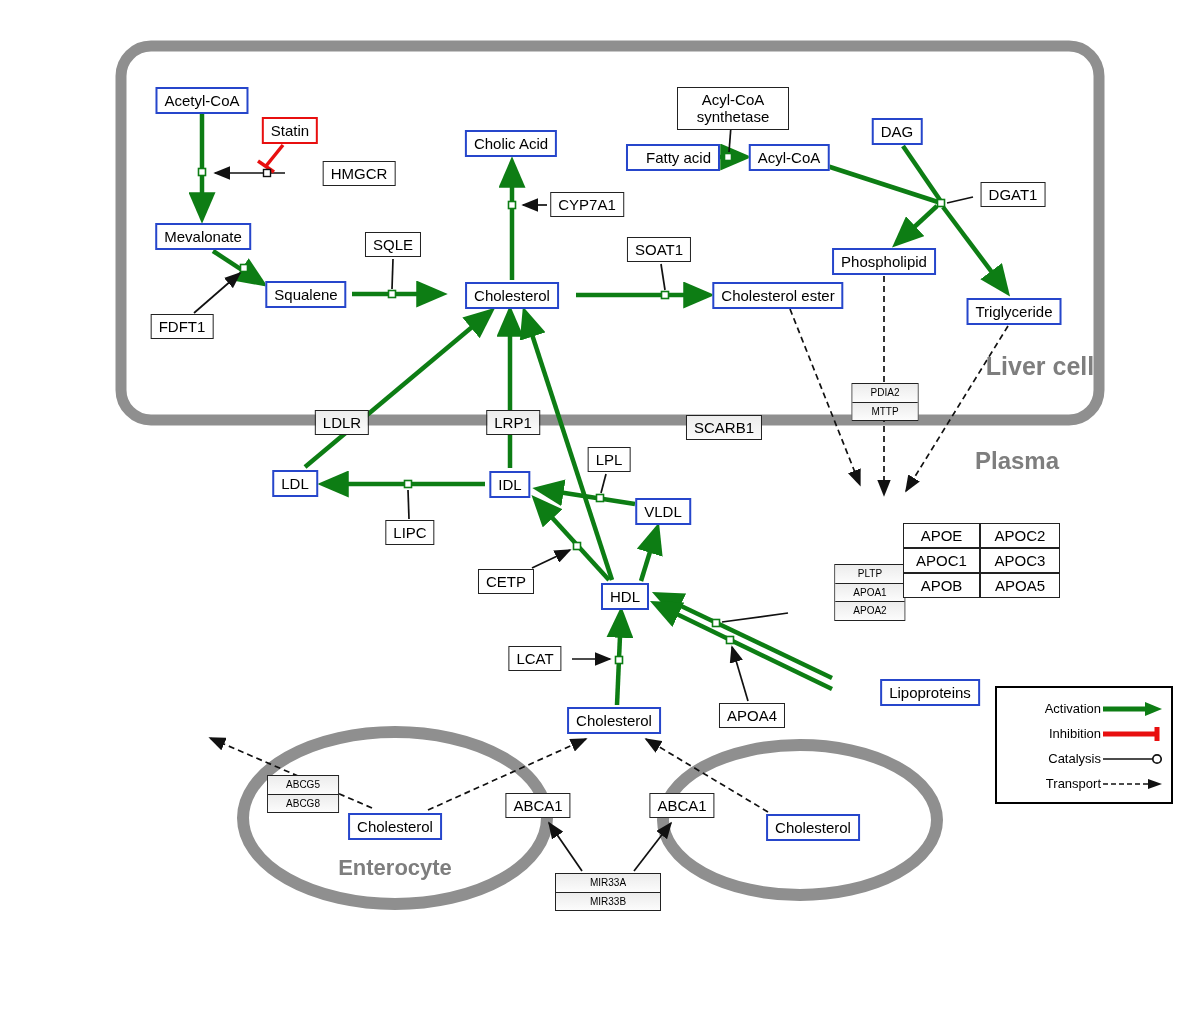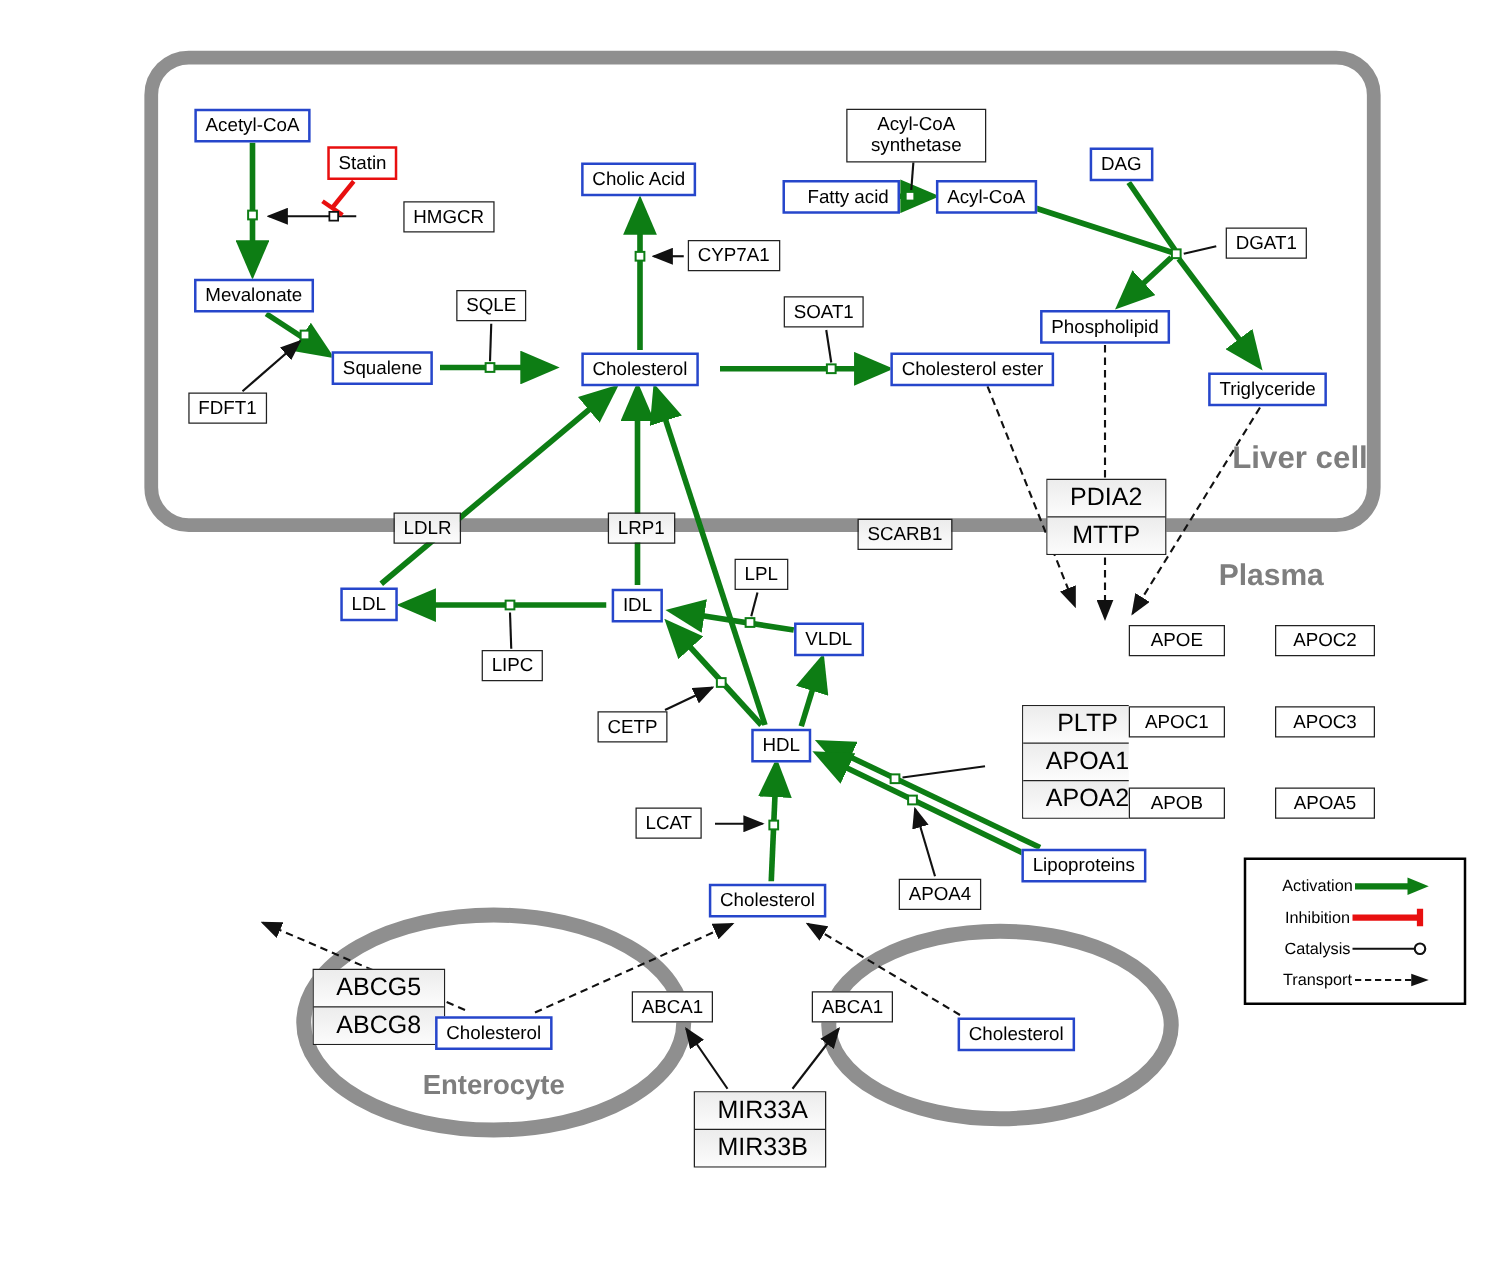--- a/index.html
+++ b/index.html
@@ -7,28 +7,28 @@
           font-family:"Liberation Sans",sans-serif;overflow:hidden;}
   #edges{position:absolute;left:0;top:0;}
   .node{position:absolute;transform:translateX(-50%);background:#fff;
         padding:3px 7px;font-size:15px;line-height:1.15;text-align:center;
         white-space:nowrap;color:#000;}
   .met{border:2px solid #2646cb;}
   .enz{border:1.5px solid #222;}
   .inh{border:2px solid #e80f0f;}
   .wrap{white-space:normal;width:96px;}
   .stack{position:absolute;transform:translateX(-50%);border:1.5px solid #222;background:#fff;}
-  .srow{padding:3px 18px;text-align:center;font-size:20px;line-height:1.15;
+  .srow{padding:3px 18px;text-align:center;font-size:10px;line-height:1.15;
         background:linear-gradient(#ececec,#fcfcfc);white-space:nowrap;}
   .srow + .srow{border-top:1.5px solid #222;}
   .apotable{position:absolute;display:grid;grid-template-columns:77px 80px;background:#fff;}
   .acell{border:1px solid #222;padding:3px 2px;text-align:center;font-size:15px;background:#fff;}
   .rlabel{position:absolute;transform:translateX(-50%);font-weight:bold;color:#7e7e7e;white-space:nowrap;}
   .legend{position:absolute;width:156px;border:2px solid #000;background:#fff;padding:8px 8px 6px 10px;}
-  .lrow{display:flex;align-items:center;justify-content:center;height:25px;}
+  .lrow{display:flex;align-items:center;justify-content:flex-end;height:25px;}
   .llab{font-size:13px;color:#000;}
 </style>
 </head>
 <body>
 
 <div id="canvas">
 
   <svg id="edges" width="1200" height="1013" viewBox="0 0 1200 1013">
     <defs>
       <marker id="ag" markerWidth="7" markerHeight="6" refX="5.5" refY="3" orient="auto">
@@ -159,22 +159,22 @@
   <div class="node met" style="left:663px;top:498px;">VLDL</div>
   <div class="node enz" style="left:506px;top:569px;">CETP</div>
   <div class="node met" style="left:625px;top:583px;">HDL</div>
   <div class="node enz" style="left:535px;top:646px;">LCAT</div>
   <div class="stack" style="left:826px;top:564px;margin-left:44px;">
     <div class="srow">PLTP</div>
     <div class="srow">APOA1</div>
     <div class="srow">APOA2</div>
   </div>
   <div class="node enz" style="left:752px;top:703px;">APOA4</div>
-  <div class="node met" style="left:867px;top:679px;">Lipoproteins</div>
-  <div class="apotable" style="left:903px;top:500px;gap:40px;">
+  <div class="node met" style="left:930px;top:679px;">Lipoproteins</div>
+  <div class="apotable" style="left:903px;top:523px;">
     <div class="acell">APOE</div>
     <div class="acell">APOC2</div>
     <div class="acell">APOC1</div>
     <div class="acell">APOC3</div>
     <div class="acell">APOB</div>
     <div class="acell">APOA5</div>
   </div>
   <div class="node met" style="left:614px;top:707px;">Cholesterol</div>
 
   <div class="stack" style="left:303px;top:728px;margin-top:47px;">

